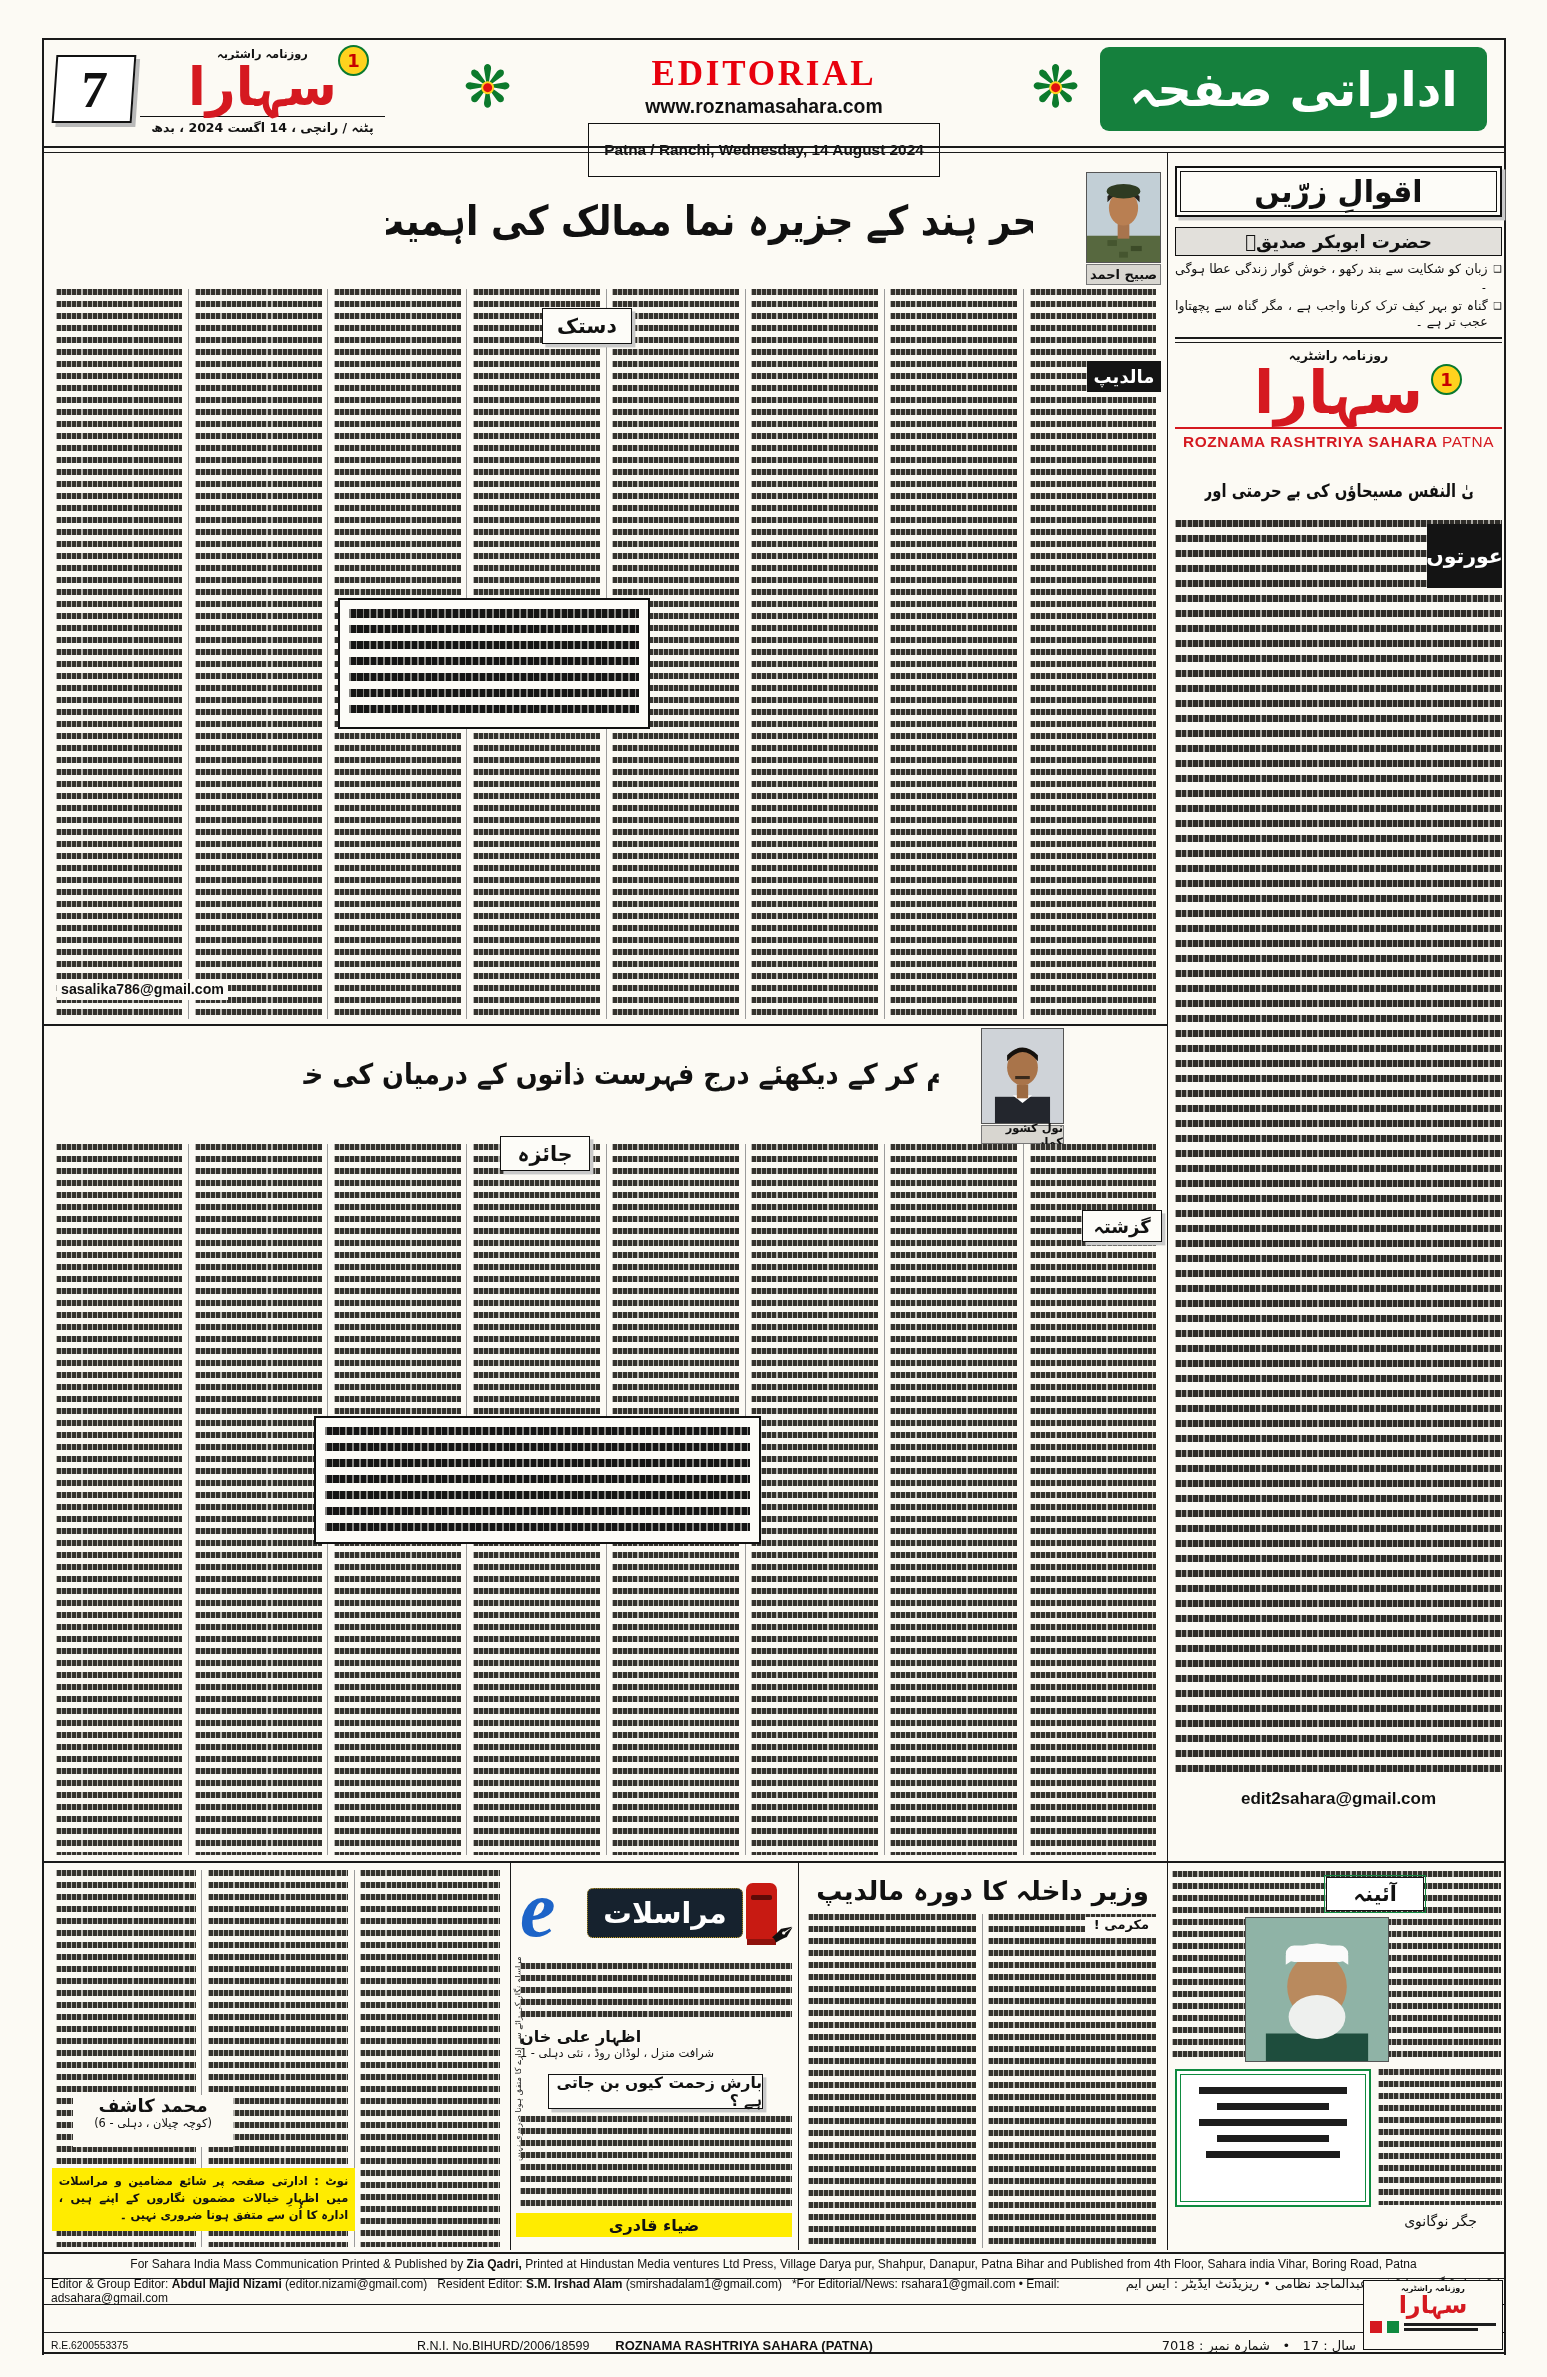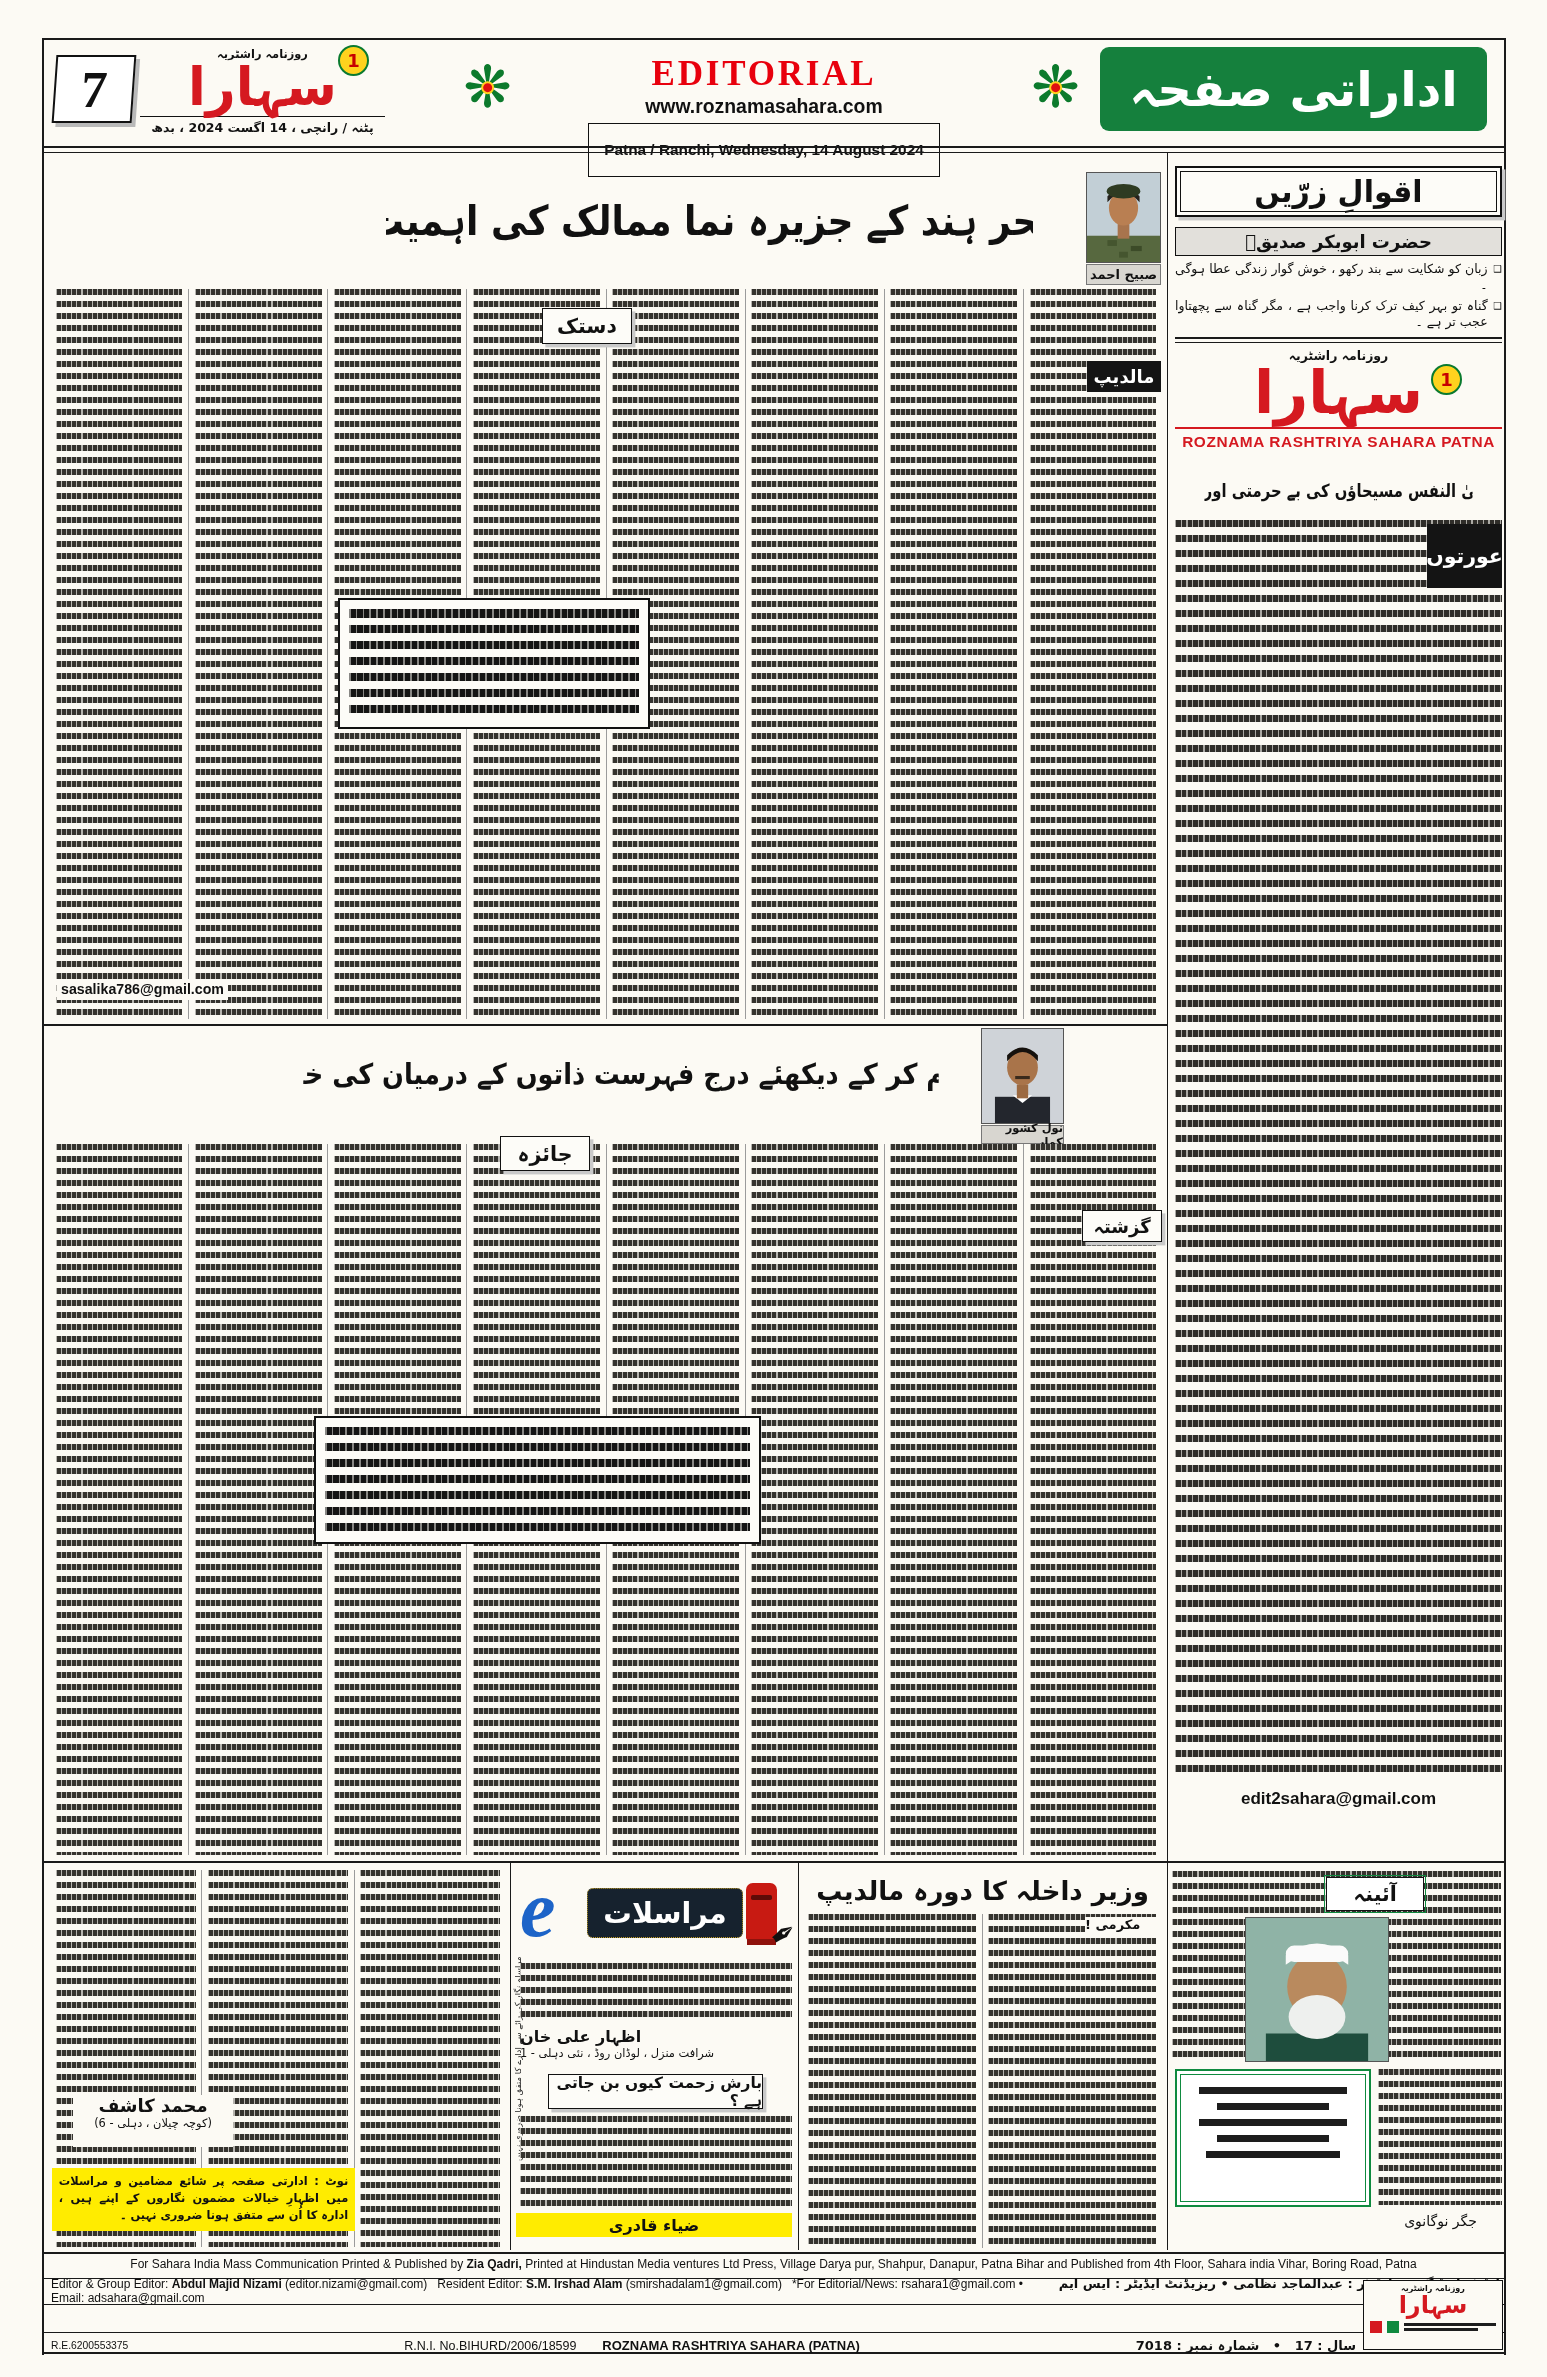--- a/index.html
+++ b/index.html
@@ -4,21 +4,21 @@
 <style>
   * { box-sizing: border-box; }
   body { margin:0; background:#6f6f6f; }
   .page { position:relative; width:1548px; height:2377px; background:#fcfaf4;
           font-family:"DejaVu Sans", sans-serif; color:#111; margin:0 auto; overflow:hidden; }
   .abs { position:absolute; }
   .hr, .vr { position:absolute; background:#1a1a1a; }
   .urdu { direction:rtl; font-family:"DejaVu Sans", sans-serif; }
   .lsans { font-family:"Liberation Sans", sans-serif; }
   .lserif { font-family:"Liberation Serif", serif; }
-  .b { font-weight:bold; }
+  .b { font-weight:normal; }
   .center { display:flex; align-items:center; justify-content:center; }
 
   
   .faux { background-image:
       repeating-linear-gradient(90deg, rgba(252,250,244,.65) 0 1.1px, rgba(252,250,244,0) 1.1px 5.1px),
       repeating-linear-gradient(180deg, #35332e 0 6.3px, rgba(0,0,0,0) 6.3px 12px); }
   .faux-lg { background-image:
       repeating-linear-gradient(90deg, rgba(252,250,244,.6) 0 1.1px, rgba(252,250,244,0) 1.1px 5.7px),
       repeating-linear-gradient(180deg, #2f2d29 0 7.4px, rgba(0,0,0,0) 7.4px 15px); }
   .faux-bold { background-image:
@@ -324,21 +324,21 @@
 
   <div class="abs center urdu" style="left:803px;top:1873px;width:359px;height:35px;font-size:26px;font-weight:bold;white-space:nowrap;overflow:hidden">وزیر داخلہ کا دورہ مالدیپ</div>
   <div class="cols" style="left:802px;top: 1914px;width:360px;height:334px">
     <div class="col">
         <div class="colfill faux"></div>
       </div>
     <div class="col">
         <div class="colfill faux"></div>
       </div>
   </div>
-  <div class="abs urdu" style="left:1085px;top:1917px;width:73px;height:17px;background:#fcfaf4;font-size:13px;font-weight:bold;text-align:left">مکرمی !</div>
+  <div class="abs urdu" style="left:1085px;top:1917px;width:73px;height:17px;background:#fcfaf4;font-size:13px;font-weight:bold;text-align:center">مکرمی !</div>
 
   <div class="abs faux" style="left:1172px;top:1871px;width:329px;height:190px"></div>
 
   <div class="abs center urdu aaina-box" style="left:1326px;top:1877px;width:98px;height:34px">آئینہ</div>
 
   <div class="abs photo" style="left:1245px;top:1917px;width:144px;height:145px">
     <svg viewBox="0 0 100 104" preserveAspectRatio="none">
       <rect width="100" height="104" fill="#8fb3a6"></rect>
       <rect x="14" y="84" width="72" height="20" fill="#1e4d3d"></rect>
       <ellipse cx="50" cy="50" rx="21" ry="24" fill="#b98a5e"></ellipse>

